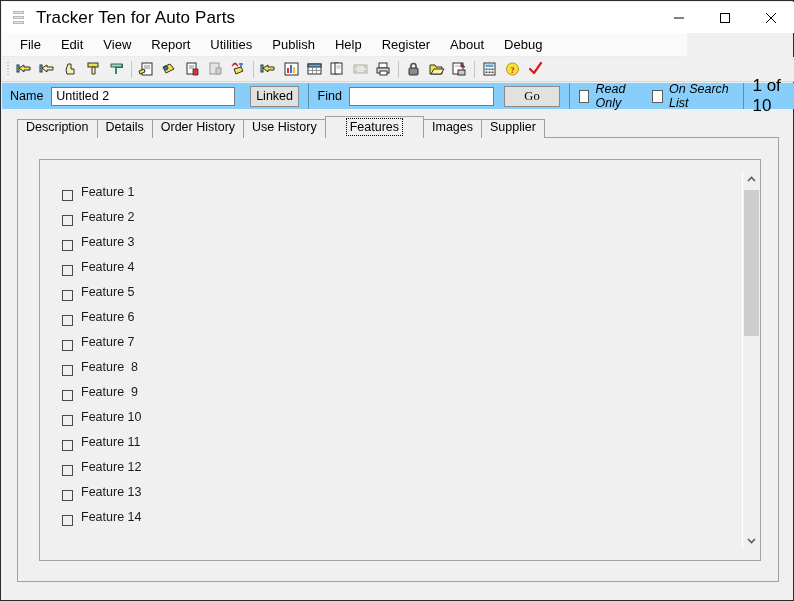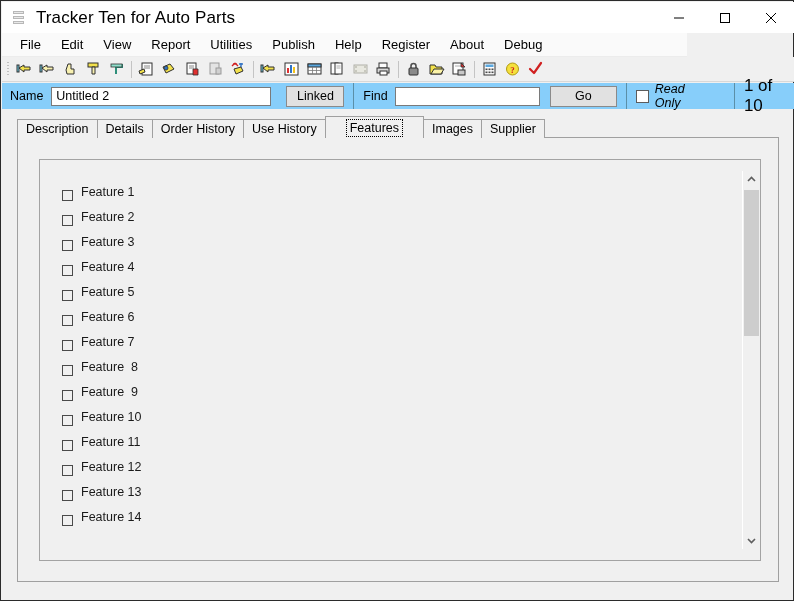--- a/index.html
+++ b/index.html
@@ -109,45 +109,45 @@
   #find-input { width: 145px; margin-left: 7px; }
   .nb-btn {
     height: 21px;
     background: #e1e1e1;
     border: 1px solid #8a8a8a;
     font-size: 12.5px; color: #000;
     display: flex; align-items: center; justify-content: center;
     font-family: "Liberation Sans", sans-serif;
   }
   #linked-btn { width: 60px; margin-left: 15px; }
-  #go-btn { width: 70px; margin-left: 10px; }
+  #go-btn { width: 70px; margin-left: 10px; font-family: Liberation Serif, serif; }
   .nb-sep { width: 1px; height: 26px; background: #5b8fa8; margin: 0 9px; }
   .nb-check { display: flex; align-items: center; }
   .cbox {
     width: 13px; height: 13px;
     background: #fff; border: 1px solid #5c5c5c;
     margin-right: 6px;
   }
   .nb-check span { font-size: 12.5px; color: #000; font-style: italic; }
   .nb-count { font-size: 17px; color: #000; }
 
   
   .tabstrip {
     position: absolute; left: 16px; top: 117px;
     height: 20px; display: flex; align-items: flex-end;
     z-index: 3;
   }
   .tab {
     height: 19px;
-    padding: 8px 8px;
+    padding: 0 8px;
     background: #f0f0f0;
     border: 1px solid #a0a0a0;
     border-bottom: none;
     font-size: 12.5px; color: #000;
-    display: flex; align-items: center;
+    display: flex; align-items: flex-start;
     margin-right: -1px;
   }
   .tab.selected {
     height: 22px;
     background: #f0f0f0;
     margin-top: -3px;
     position: relative;
     z-index: 4;
   }
   .tab.selected .focusrect {
@@ -442,20 +442,24 @@
     <div class="nb-sep"></div>
     <div class="nb-label" style="margin-left:0">Find</div>
     <input class="nb-input" id="find-input" type="text" value="" style="">
     <div class="nb-btn" id="go-btn">Go</div>
     <div class="nb-sep"></div>
     <div class="nb-check">
       <span class="cbox"></span>
       <span>Read Only</span>
     </div>
     <div style="width:14px"></div>
+    <div class="nb-check">
+      <span class="cbox"></span>
+      <span>On Search List</span>
+    </div>
     <div class="nb-sep"></div>
     <div class="nb-count">1 of 10</div>
   </div>
 
   <div class="tabstrip">
     <div class="tab">
       <span>Description</span>
     </div>
     <div class="tab">
       <span>Details</span>

